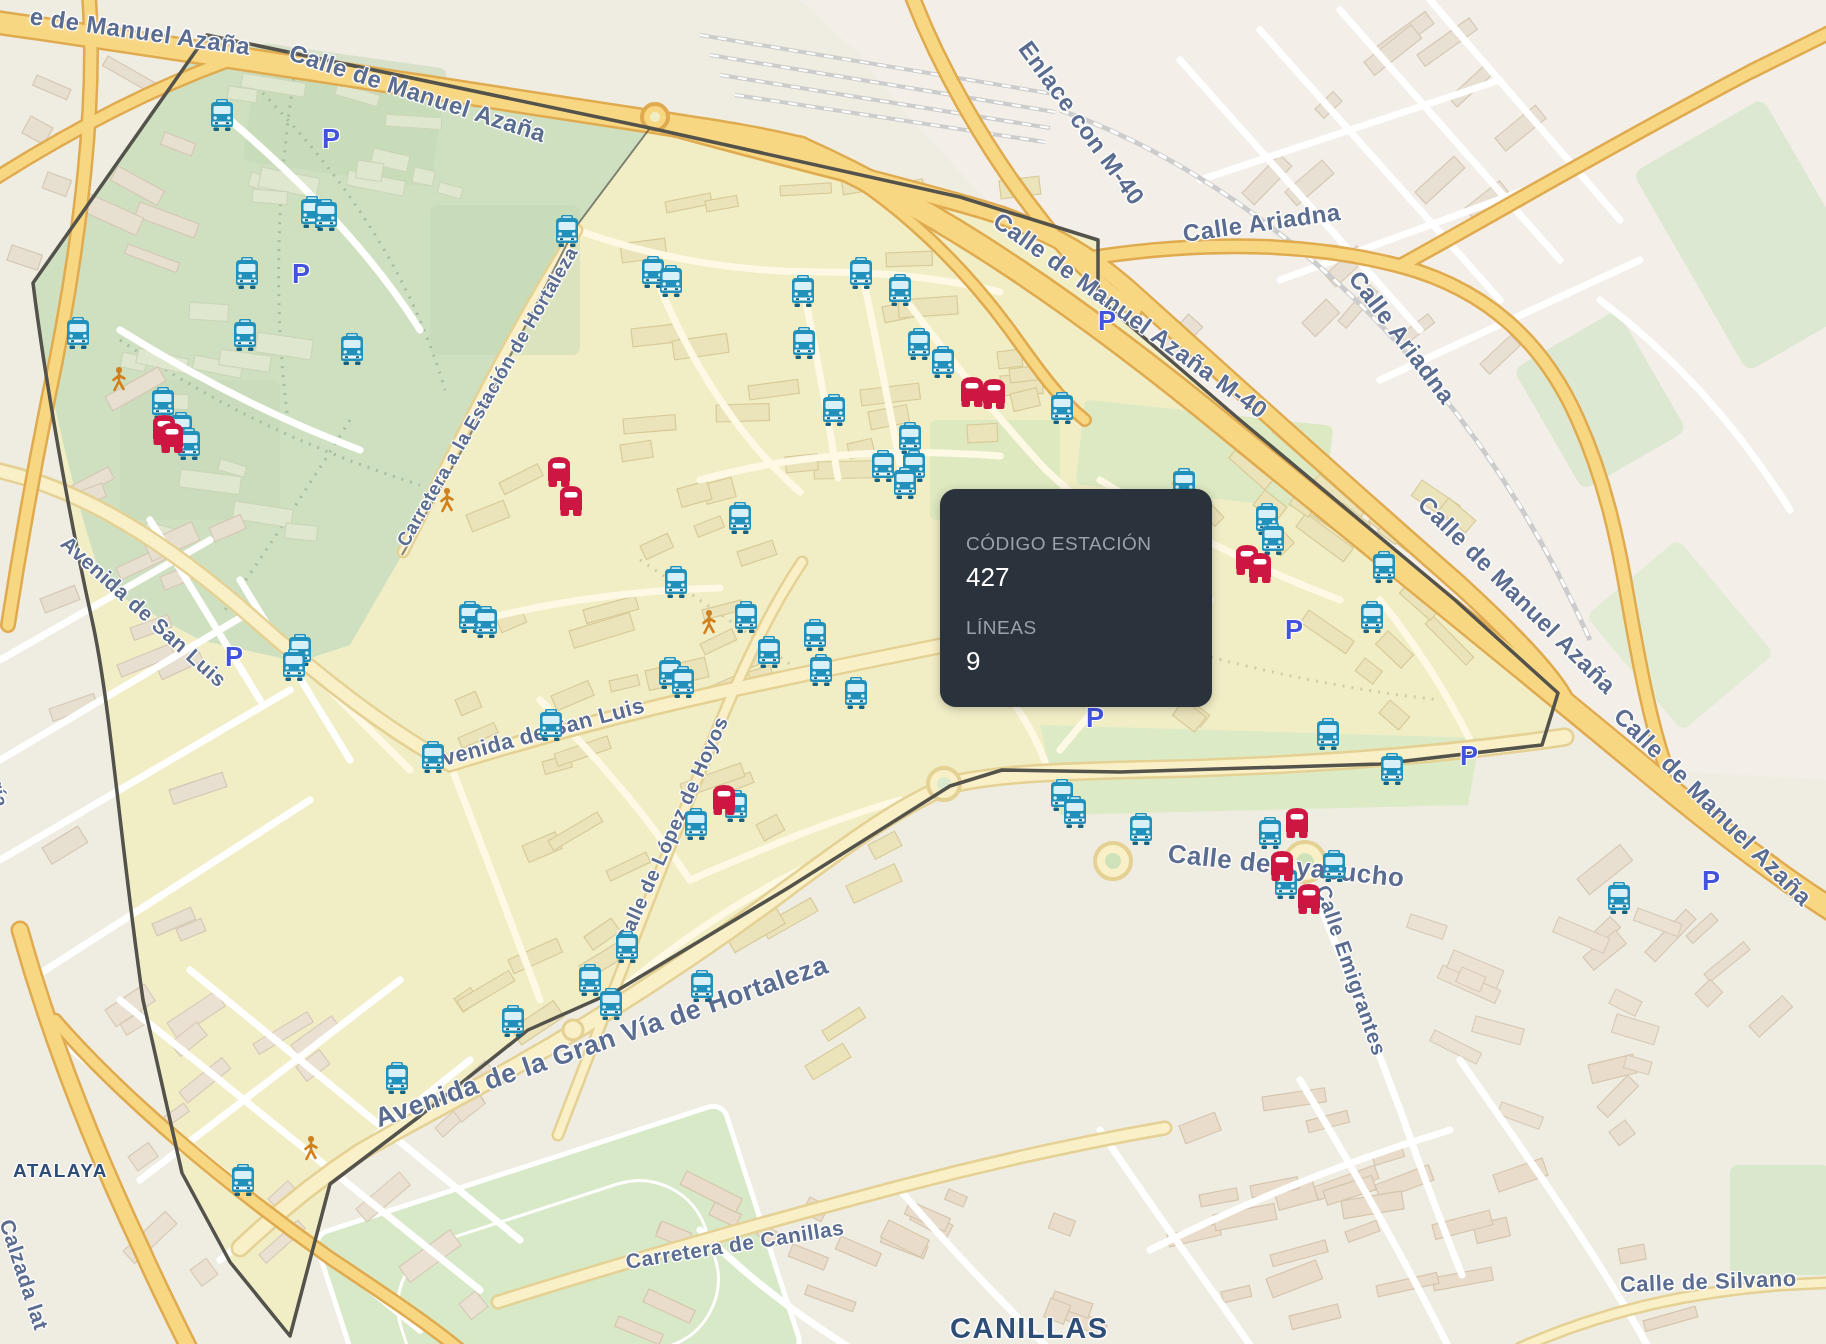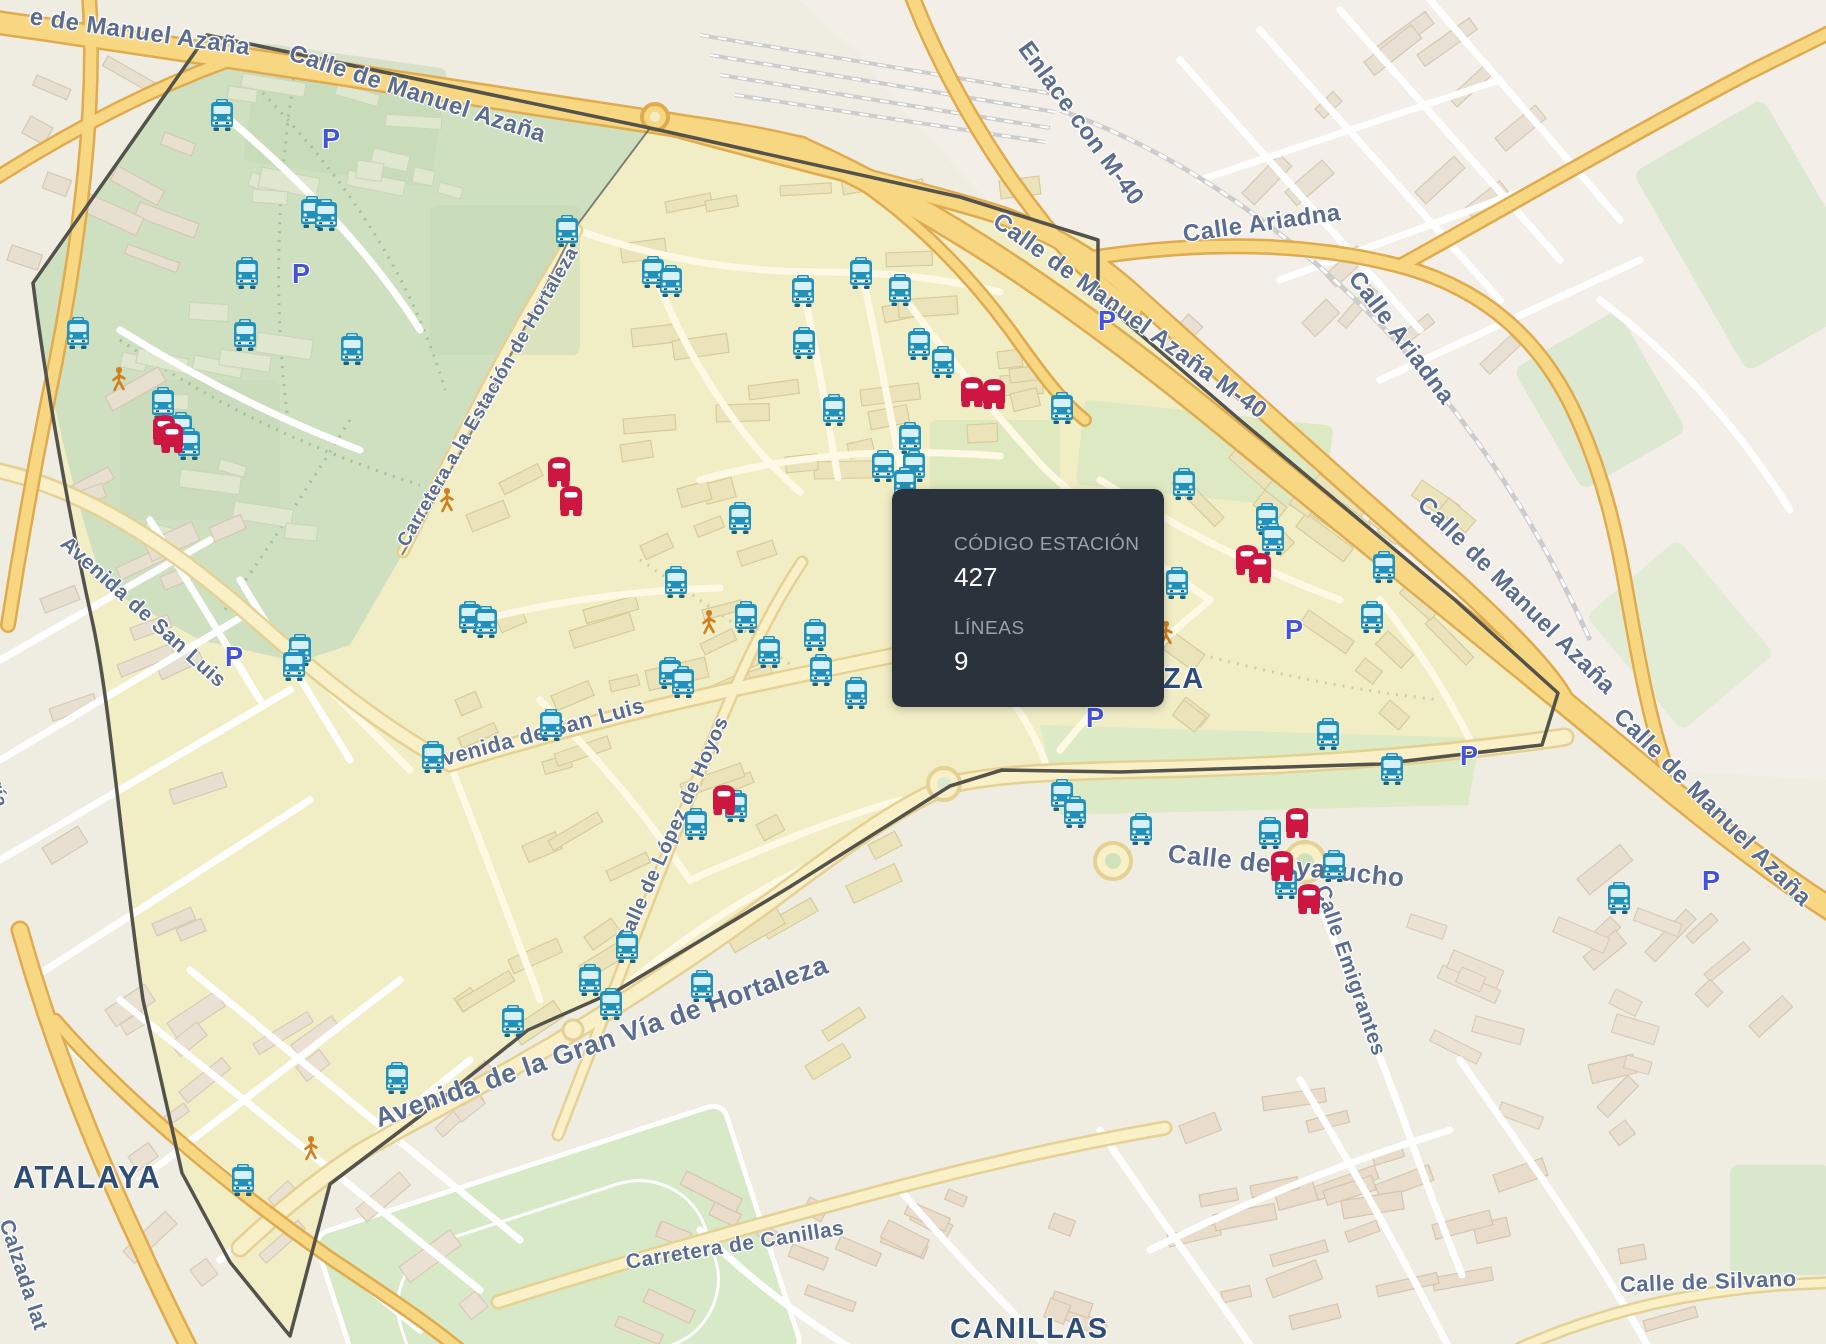--- a/index.html
+++ b/index.html
@@ -10,23 +10,23 @@
   .street-label{position:absolute;white-space:nowrap;font-weight:bold;color:#5a6c90;
     transform-origin:0 50%;letter-spacing:.5px;z-index:20;
     text-shadow:-1px -1px 0 #fff,1px -1px 0 #fff,-1px 1px 0 #fff,1px 1px 0 #fff,0 0 4px #fff;}
   .district-label{position:absolute;white-space:nowrap;font-weight:bold;color:#2e4d77;
     letter-spacing:1.5px;z-index:20;
     text-shadow:-1px -1px 0 #fff,1px -1px 0 #fff,-1px 1px 0 #fff,1px 1px 0 #fff,0 0 4px #fff;text-align:center;}
   .marker{position:absolute;z-index:30;overflow:visible;pointer-events:auto;}
   .p-icon{position:absolute;z-index:26;font-weight:bold;font-size:27px;line-height:1;
     text-shadow:-1px -1px 0 #fff,1px -1px 0 #fff,-1px 1px 0 #fff,1px 1px 0 #fff;}
   .walker{position:absolute;z-index:25;overflow:visible;}
-  #tooltip{position:absolute;left:892px;top:489px;width:272px;height:218px;z-index:50;
-    background:#2a323b;border-radius:10px;box-sizing:border-box;
-    padding:44px 24px 0 62px;box-shadow:0 2px 10px rgba(0,0,0,.25);}
+  #tooltip{position:absolute;left:940px;top:489px;width:272px;height:218px;z-index:50;
+    background:#2a323b;border-radius:16px;box-sizing:border-box;
+    padding:44px 24px 0 26px;box-shadow:0 2px 10px rgba(0,0,0,.25);}
   .tt-label{color:#9aa1a8;font-size:19px;letter-spacing:.5px;}
   .tt-value{color:#ffffff;font-size:26px;font-weight:normal;margin-top:7px;}
   .tt-field + .tt-field{margin-top:24px;}
 </style>
 </head>
 <body>
 
 <div id="map">
 
   <svg id="base-svg" width="1826" height="1344" viewBox="0 0 1826 1344">
@@ -490,21 +490,21 @@
       <div class="street-label" style="left: 64px; top: 528px; font-size: 21px; transform: rotate(42deg); color: rgb(90, 108, 144);">Avenida de San Luis</div>
       <div class="street-label" style="left: 428px; top: 750px; font-size: 22px; transform: rotate(-15deg); color: rgb(90, 108, 144);">Avenida de San Luis</div>
       <div class="street-label" style="left: 622px; top: 932px; font-size: 20px; transform: rotate(-66deg); color: rgb(90, 108, 144);">Calle de López de Hoyos</div>
       <div class="street-label" style="left: 1168px; top: 838px; font-size: 26px; transform: rotate(6deg); color: rgb(90, 108, 144);">Calle de Ayacucho</div>
       <div class="street-label" style="left: 1322px; top: 874px; font-size: 21px; transform: rotate(71deg); color: rgb(90, 108, 144);">Calle Emigrantes</div>
       <div class="street-label" style="left: 376px; top: 1104px; font-size: 27px; transform: rotate(-19deg); color: rgb(90, 108, 144);">Avenida de la Gran Vía de Hortaleza</div>
       <div class="street-label" style="left: 626px; top: 1250px; font-size: 21px; transform: rotate(-9deg); color: rgb(90, 108, 144);">Carretera de Canillas</div>
       <div class="street-label" style="left: 6px; top: 1208px; font-size: 21px; transform: rotate(72deg); color: rgb(90, 108, 144);">Calzada lat</div>
       <div class="street-label" style="left: 1620px; top: 1272px; font-size: 22px; transform: rotate(-2deg); color: rgb(90, 108, 144);">Calle de Silvano</div>
       <div class="street-label" style="left: -4px; top: 770px; font-size: 20px; transform: rotate(78deg); color: rgb(90, 108, 144);">ría</div>
-      <div class="district-label" style="left: 13px; top: 1160px; font-size: 31px; color: rgb(46, 77, 119);">ATALAYA</div>
+      <div class="district-label" style="left: 13px; top: 1160px; font-size: 19px; color: rgb(46, 77, 119);">ATALAYA</div>
       <div class="district-label" style="left: 950px; top: 1312px; font-size: 29px; color: rgb(46, 77, 119);">CANILLAS</div>
       <div class="district-label" style="left: 1163px; top: 662px; font-size: 29px; color: rgb(46, 77, 119);">ZA</div>
     </div>
 
   <div id="marker-layer">
       <svg class="marker" width="28" height="32" style="left:208px;top:99px;color:#2191bb">
         <use href="#bus-icon"></use>
       </svg>
       <svg class="marker" width="28" height="32" style="left:298px;top:196px;color:#2191bb">
         <use href="#bus-icon"></use>

